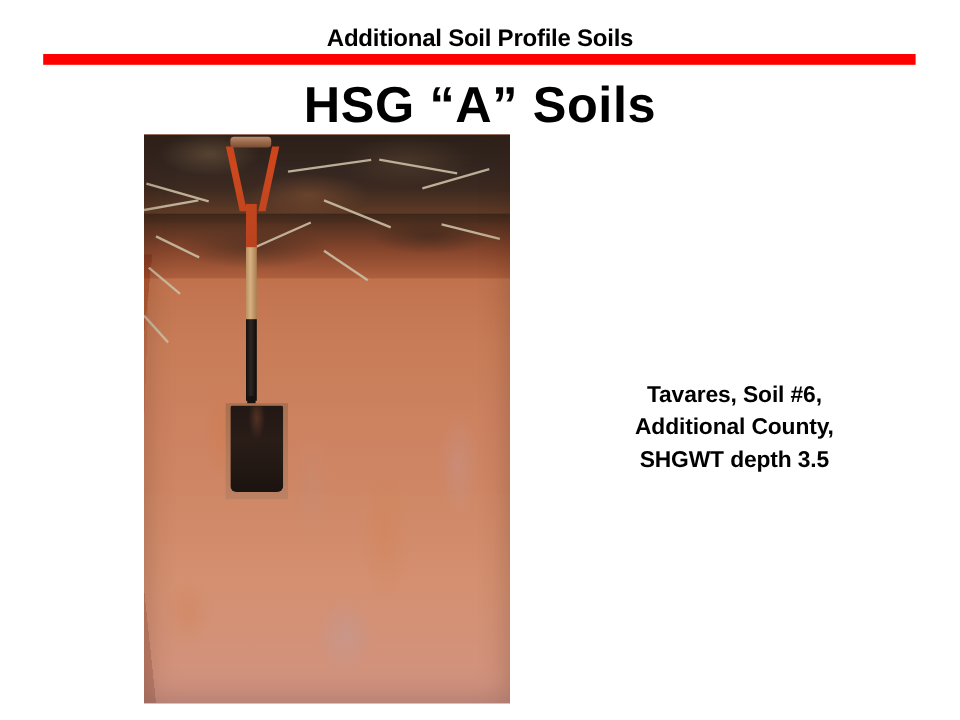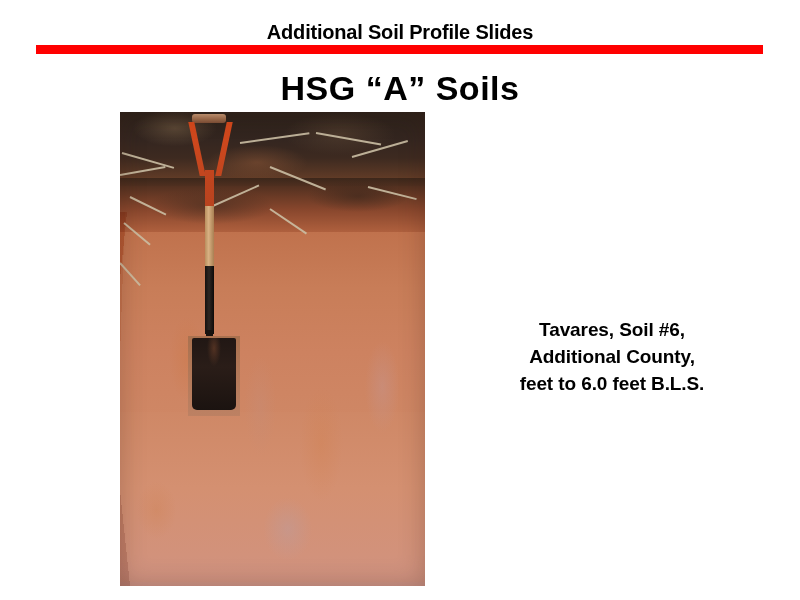--- a/index.html
+++ b/index.html
@@ -43,21 +43,21 @@
     height: 9px;
     background: #FF0000;
   }
 
   .slide-subtitle {
     position: absolute;
     left: 0;
     top: 68px;
     width: 800px;
     text-align: center;
-    font-size: 34px;
+    font-size: 42px;
     font-weight: bold;
     color: #000000;
     line-height: 40px;
     letter-spacing: 0.5px;
   }
 
   
   .photo-frame {
     position: absolute;
     left: 120px;
@@ -257,21 +257,21 @@
     letter-spacing: -0.1px;
     margin-top: 28px;
   }
   .caption-line { display: block; }
 </style>
 </head>
 <body>
 
 <div class="slide">
 
-  <div class="header-title">Additional Soil Profile Slides</div>
+  <div class="header-title">Additional Soil Profile Soils</div>
 
   <div class="header-rule"></div>
 
   <div class="slide-subtitle">HSG “A” Soils</div>
 
   <div class="photo-frame">
     <div class="photo-canvas">
 
       <div class="layer layer-o"></div>
       <div class="layer layer-a"></div>
@@ -307,16 +307,16 @@
         <div class="shovel-blade"></div>
       </div>
 
       <div class="photo-vignette"></div>
     </div>
   </div>
 
   <div class="caption">
     <span class="caption-line">Tavares, Soil #6,</span>
     <span class="caption-line">Additional County,</span>
-    <span class="caption-line">feet to 6.0 feet B.L.S.</span>
+    <span class="caption-line">SHGWT depth 3.5</span>
   </div>
 
 </div>
 
 </body></html>

